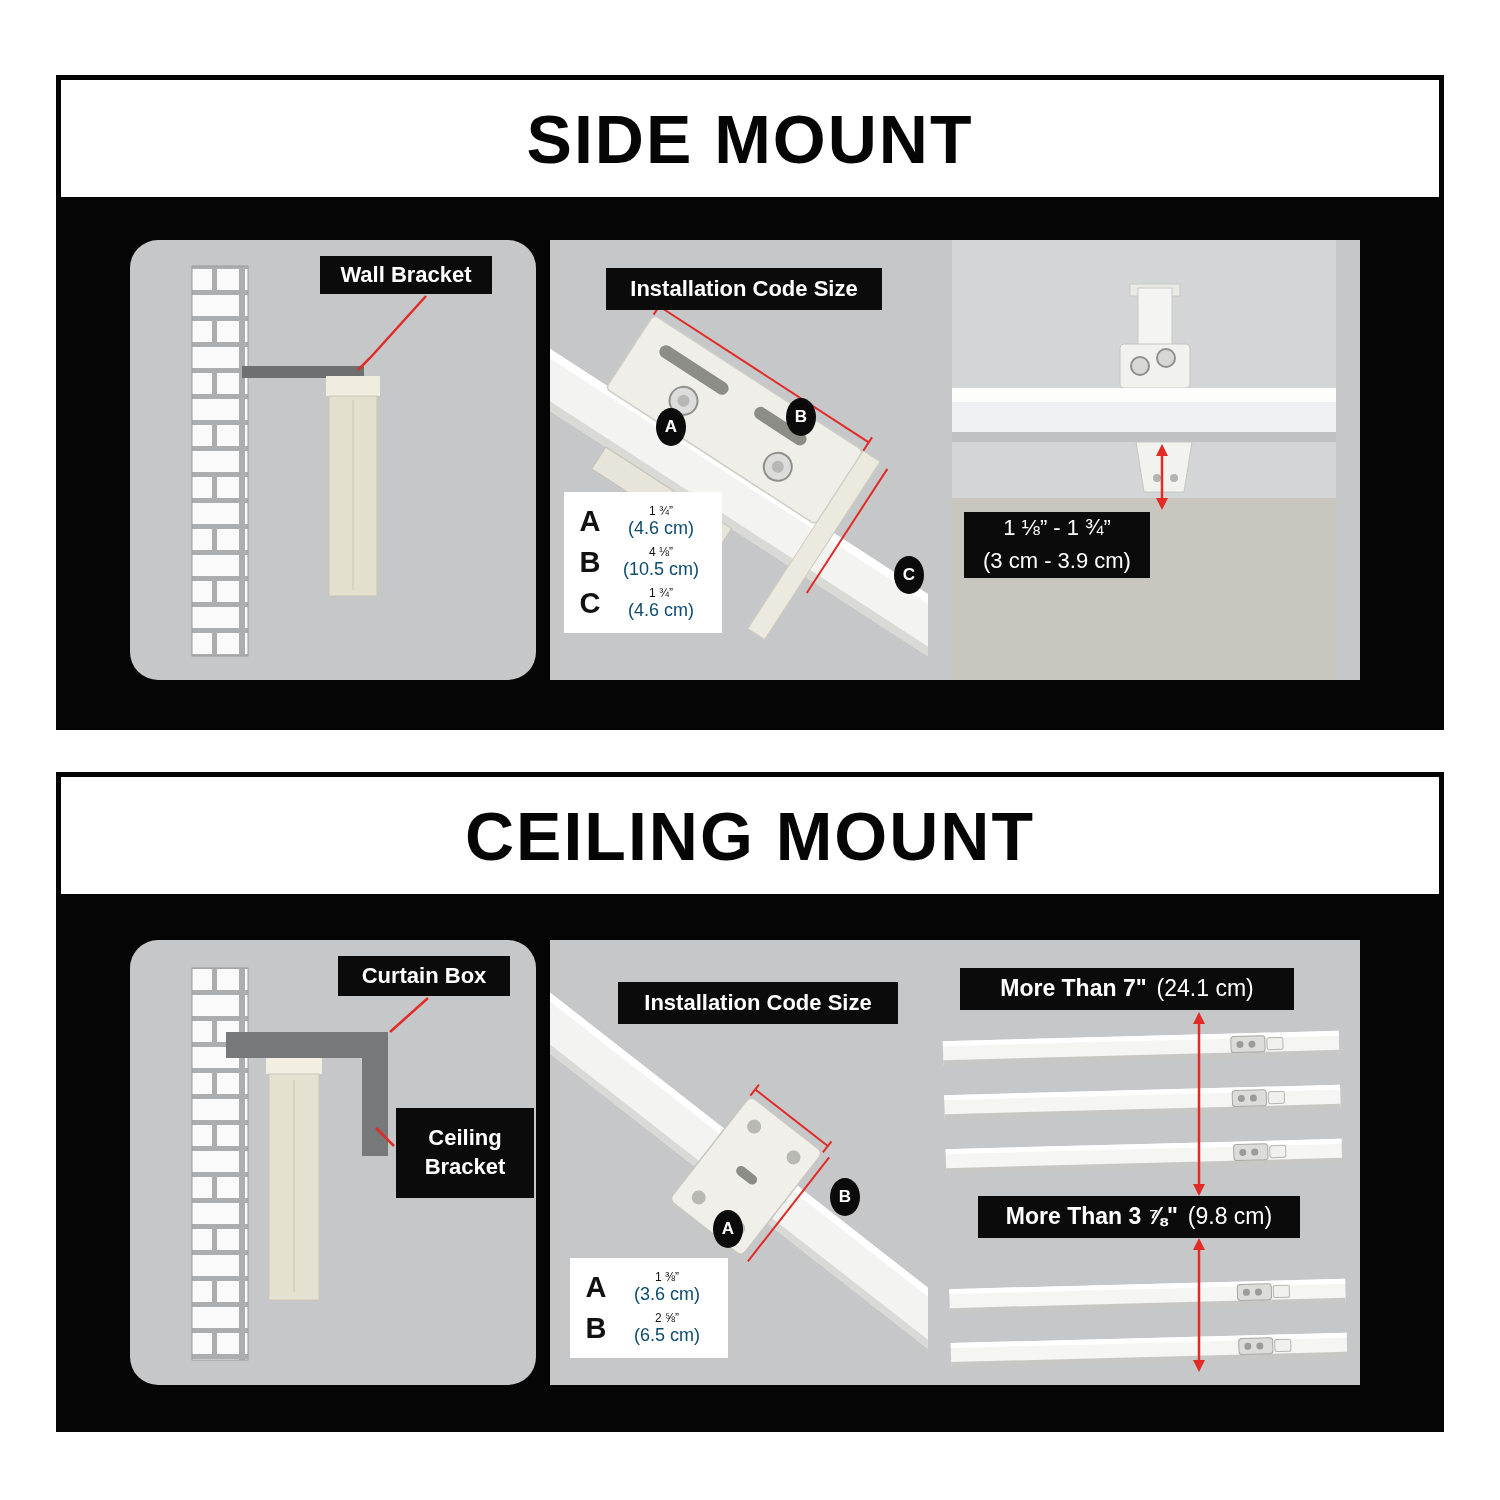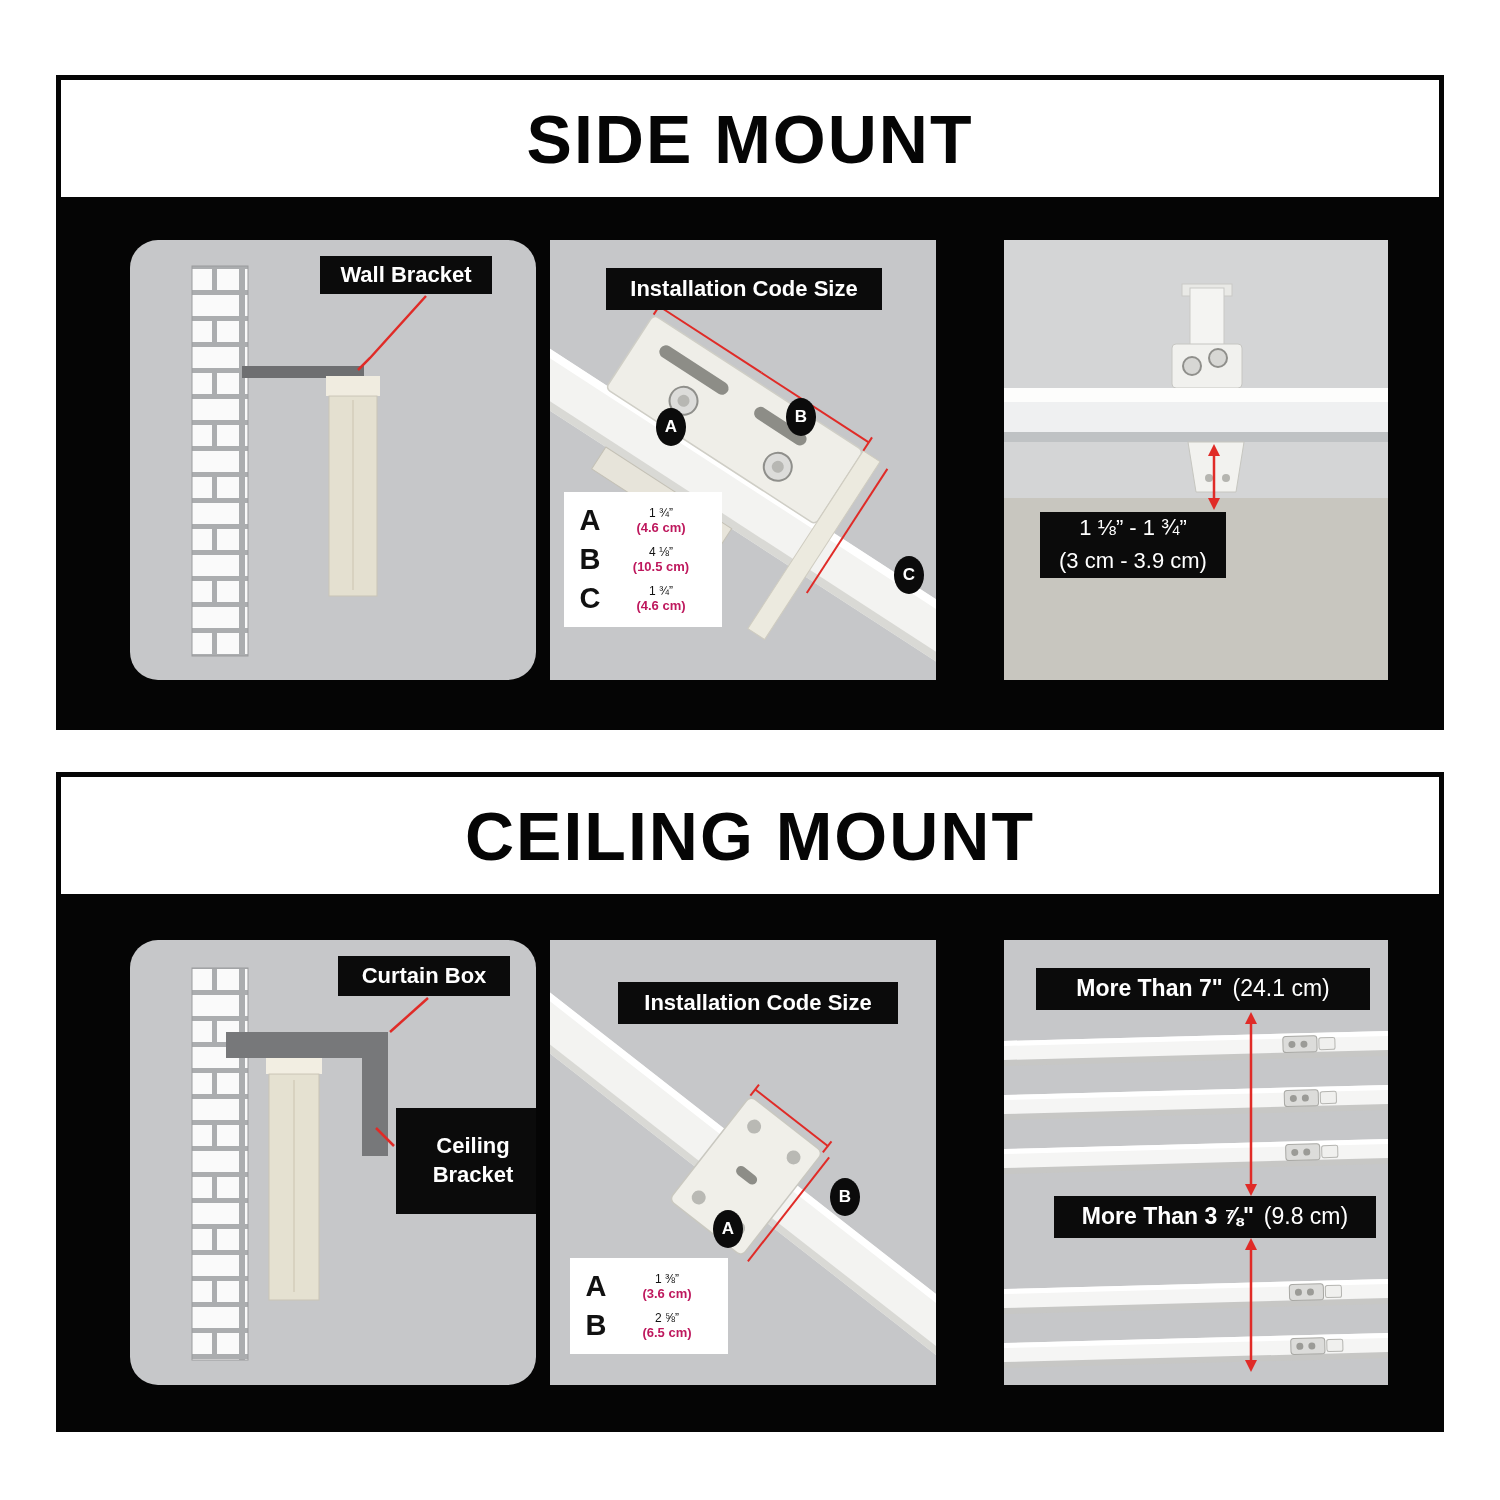--- a/index.html
+++ b/index.html
@@ -15,41 +15,41 @@
 
   .board-header{position:absolute;left:5px;right:5px;top:5px;height:117px;background:#ffffff;
     display:flex;align-items:center;justify-content:center;text-align:right;}
   .board-title{font-size:68px;font-weight:800;letter-spacing:2px;color:#050505;margin:0;}
 
   .panel{position:absolute;background:#c6c7c9;overflow:hidden;}
   .board.top .panel{top:165px;height:440px;}
   .board.bottom .panel{top:168px;height:445px;}
   .p-left{left:74px;width:406px;border-radius:28px;}
   .p-mid{left:494px;width:386px;}
-  .p-right{left:948px;width:384px;}
+  .p-right{left:872px;width:432px;}
 
   .fill{position:absolute;left:0;top:0;width:100%;height:100%;}
 
   .tag{position:absolute;background:#0b0b0b;color:#ffffff;font-weight:bold;font-size:22px;
     display:flex;align-items:center;justify-content:center;text-align:center;line-height:1.3;}
   .tag.two-line{flex-direction:column;}
   .range-tag{flex-direction:column;font-weight:normal;font-size:22px;gap:4px;}
   .spacing-tag{font-size:23px;}
   .spacing-tag .val{font-weight:normal;margin-left:10px;}
 
   .badge{position:absolute;width:30px;height:38px;border-radius:50%;background:#0b0b0b;color:#ffffff;
     font-weight:bold;font-size:17px;display:flex;align-items:center;justify-content:center;}
 
   .size-table{position:absolute;background:#ffffff;display:flex;flex-direction:column;
     gap:6px;padding:12px 8px;}
   .size-row{display:flex;align-items:center;}
   .size-code{font-size:29px;font-weight:bold;width:36px;text-align:center;color:#111;}
   .size-val{display:flex;flex-direction:column;align-items:center;flex:1;}
   .size-in{font-size:12px;color:#111;}
-  .size-cm{font-size:13px;color:#be185d;font-weight:bold;}
+  .size-cm{font-size:18px;color:#0c4a6e;}
 </style>
 </head>
 <body>
 
 <div class="page">
 
   <section class="board top">
     <header class="board-header">
       <h1 class="board-title">SIDE MOUNT</h1>
     </header>
@@ -192,21 +192,21 @@
         </g>
         <g>
           <rect x="136" y="118" width="56" height="16" fill="#f2eee2"></rect>
           <rect x="139" y="134" width="50" height="226" fill="#e9e4d2" opacity="0.9" stroke="#c9c4b4"></rect>
           <line x1="164" y1="140" x2="164" y2="352" stroke="#d8d2c0" stroke-width="2"></line>
         </g>
         <polyline points="298,58 260,92" fill="none" stroke="#e02b27" stroke-width="2.5"></polyline>
         <polyline points="264,206 246,188" fill="none" stroke="#e02b27" stroke-width="2.5"></polyline>
       </svg>
       <div class="tag" style="left:208px;top:16px;width:172px;height:40px;">Curtain Box</div>
-      <div class="tag" style="left:266px;top:168px;width:130px;height:82px;padding:12px;">Ceiling Bracket</div>
+      <div class="tag" style="left:266px;top:168px;width:130px;height:82px;padding:4px;">Ceiling Bracket</div>
     </div>
 
     <div class="panel p-mid">
       <svg class="fill" viewBox="0 0 386 445">
         <g transform="rotate(38 193 235)">
           <rect x="-140" y="210" width="660" height="48" fill="#f3f3f1"></rect>
           <rect x="-140" y="210" width="660" height="7" fill="#ffffff"></rect>
           <rect x="-140" y="251" width="660" height="7" fill="#d9d9d5"></rect>
           <rect x="150" y="168" width="92" height="132" rx="6" fill="#f0efe9" stroke="#c9c8c0" stroke-width="1.5"></rect>
           <circle cx="172" cy="190" r="7" fill="#b9b9b4"></circle>

